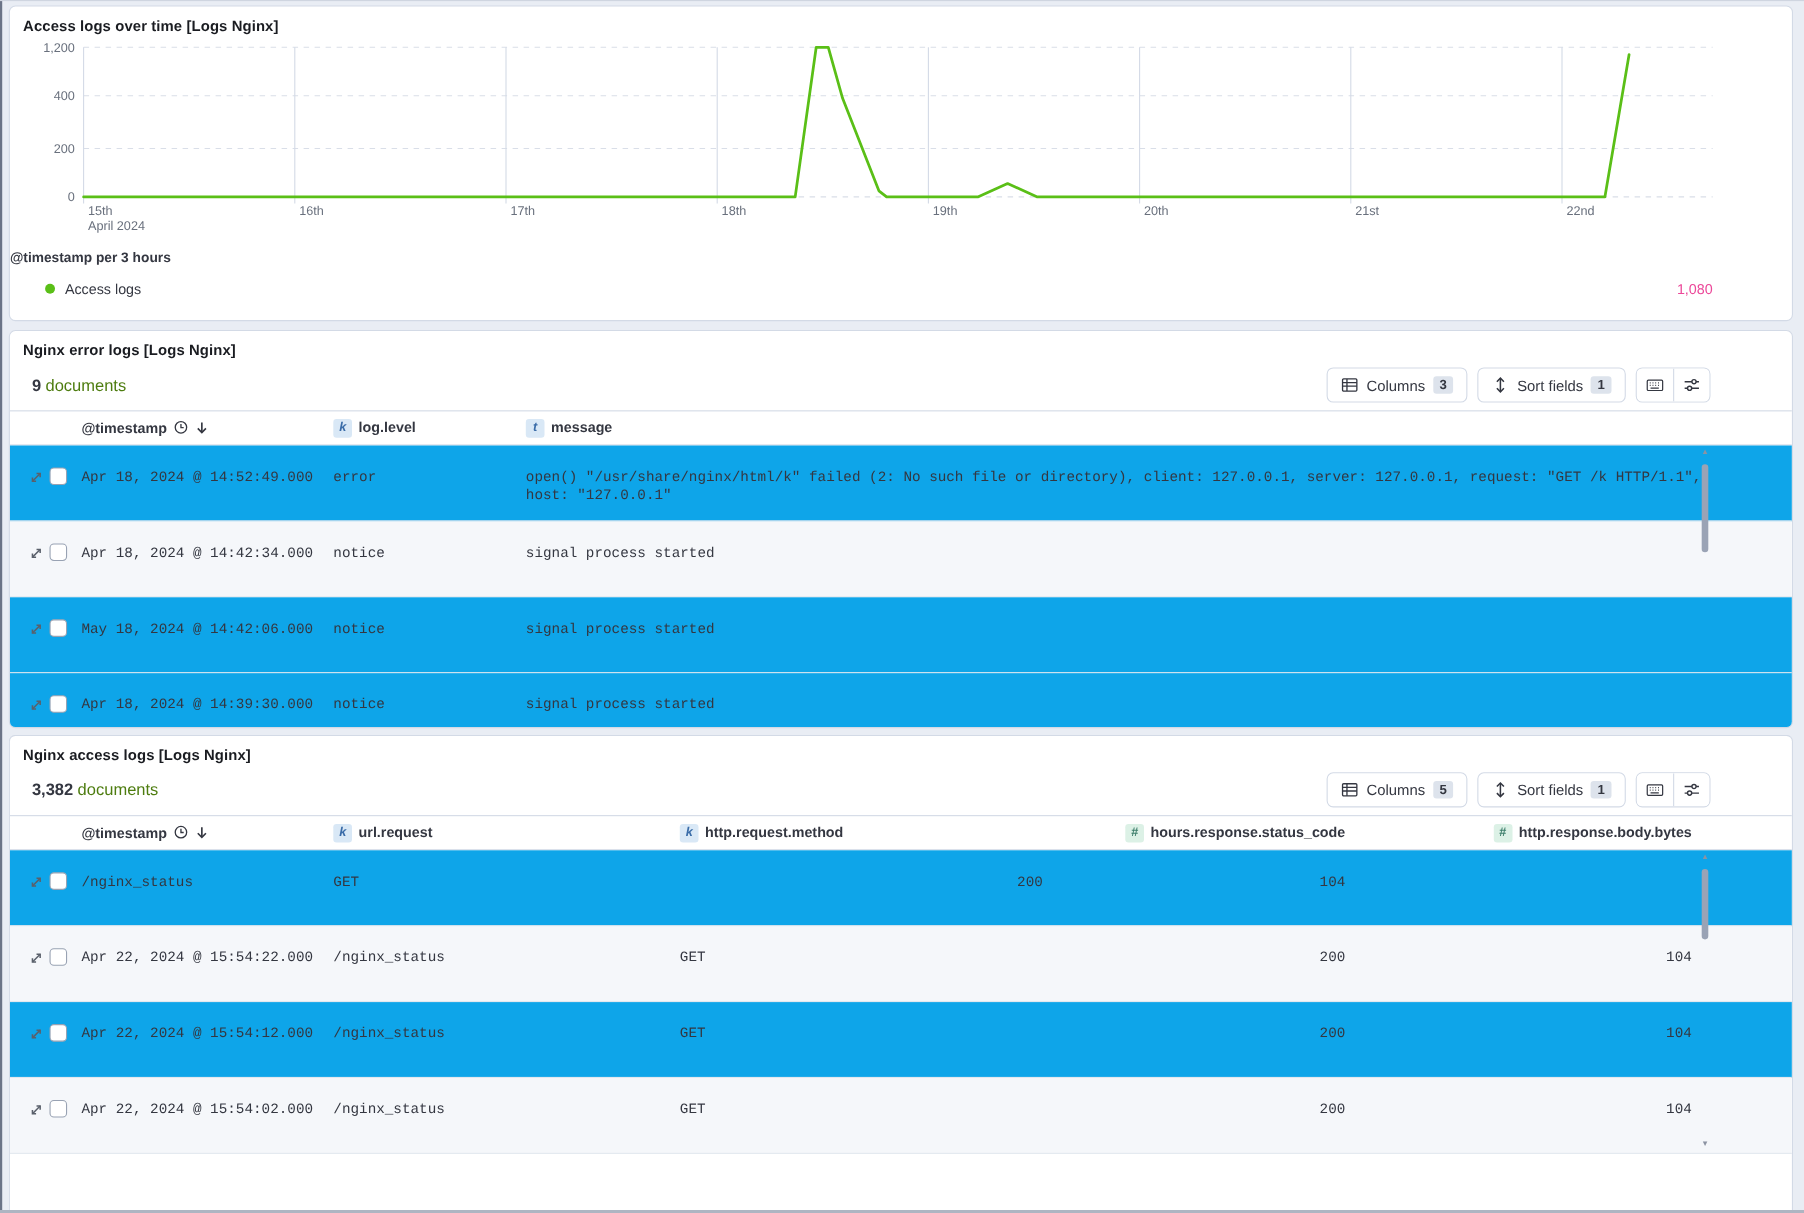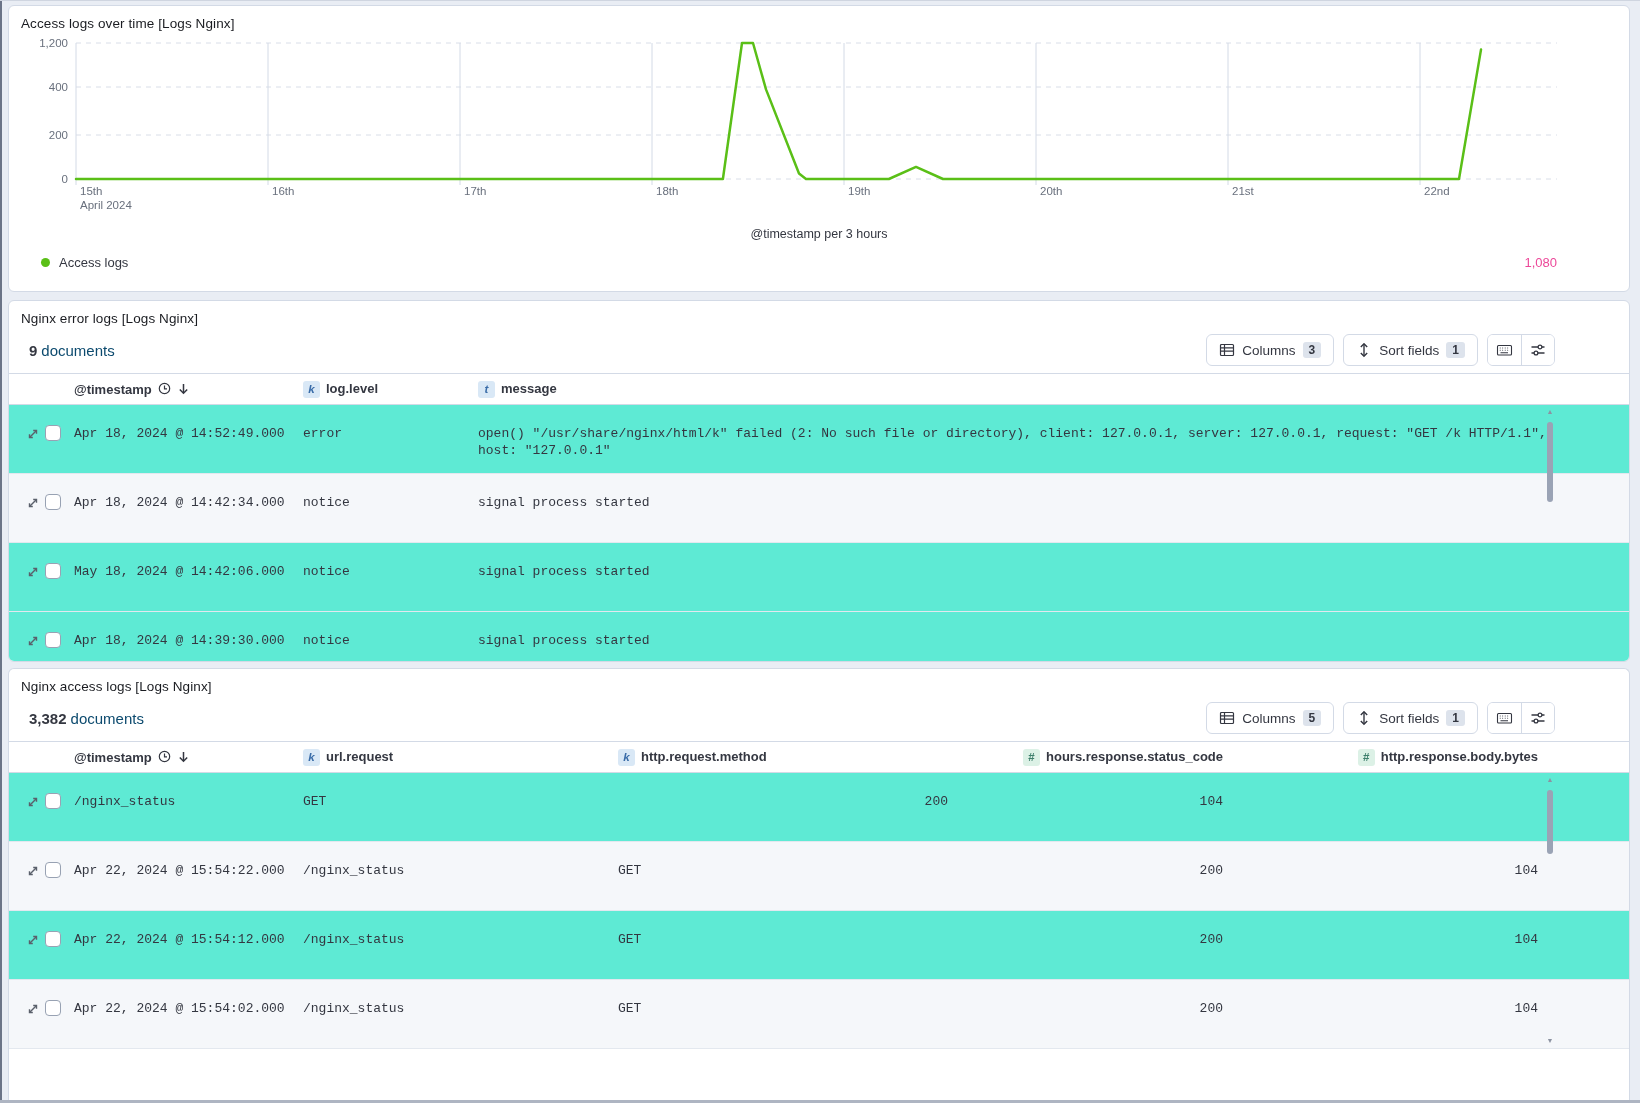--- a/index.html
+++ b/index.html
@@ -20,40 +20,40 @@
     background:#aeb5c2; z-index:50;
   }
   .panel {
     position:absolute; left:8px; width:1622px; background:#fff;
     border:1px solid #d3dae6; border-radius:6px; overflow:hidden;
   }
   #panel-chart { top:4px;  height:287px; }
   #panel-error { top:299px; height:362px; }
   #panel-access{ top:667px; height:436px; border-bottom:none; border-radius:6px 6px 0 0; }
   .panel-title {
-    padding:10px 20px 0 12px; font-size:13.5px; font-weight:400; color:#1a1c21;
+    padding:10px 20px 0 12px; font-size:13.5px; font-weight:700; color:#1a1c21;
     letter-spacing:.1px;
   }
   
   .chart-wrap { position:relative; height:188px; margin-top:2px; }
-  .axis-title { text-align:center; font-size:12.5px; font-weight:400; color:#343741; margin-top:6px; }
+  .axis-title { text-align:left; font-size:12.5px; font-weight:700; color:#343741; margin-top:6px; }
   .legend-row {
     display:flex; align-items:center; margin:14px 0 0 32px; padding-right:72px;
     font-size:13px; color:#343741;
   }
   .legend-dot { width:9px; height:9px; border-radius:50%; margin-right:9px; flex:0 0 auto; }
   .legend-value { margin-left:auto; font-size:13px; color:#ec4899; }
   
   .toolbar {
     display:flex; align-items:center; height:32px; margin-top:8px;
     padding:0 74px 0 20px;
   }
   .doc-count { font-size:15px; }
   .doc-count .num { font-weight:700; color:#343741; }
-  .doc-count .lbl { color:#0c4a6e; margin-left:4px; font-weight:400; }
+  .doc-count .lbl { color:#4d7c0f; margin-left:4px; font-weight:400; }
   .tb-right { margin-left:auto; display:flex; align-items:center; gap:9px; }
   .btn {
     display:flex; align-items:center; gap:7px; height:32px; padding:12px 12px;
     background:#fff; border:1px solid #d3dae6; border-radius:6px;
     font-size:13.5px; color:#343741; cursor:pointer;
   }
   .count-badge {
     background:#dde3ec; border-radius:3px; font-size:12px; font-weight:700;
     padding:1px 6px; color:#343741;
   }
@@ -61,21 +61,21 @@
   .icon-btn { width:33px; display:flex; align-items:center; justify-content:center; background:#fff; cursor:pointer; }
   .icon-btn + .icon-btn { border-left:1px solid #d3dae6; }
   
   .grid { position:relative; margin-top:7px; border-top:1px solid #d3dae6; }
   .grid-header, .grid-row { display:grid; align-items:start; }
   .cols-error  { grid-template-columns:12px 24px 29px 229px 175px 1fr; }
   .cols-access { grid-template-columns:12px 24px 29px 229px 315px 330px 275px 315px; }
   .grid-header { height:31px; border-bottom:1px solid #d3dae6; align-items:center; }
   .hcell { display:flex; align-items:flex-start; font-size:13px; font-weight:700; color:#343741; gap:6px; }
   .hcell.num { justify-content:flex-end; }
-  .grid-row { height:69px; border-bottom:1px solid #e3e8ef; background:#5eead4; }
+  .grid-row { height:69px; border-bottom:1px solid #e3e8ef; background:#0ea5e9; }
   .grid-row.stripe { background:#f5f7fa; }
   .cell { padding-top:20px; font-family:"Liberation Mono","DejaVu Sans Mono",monospace; font-size:13px; color:#343741; line-height:17px; }
   .cell.num { text-align:right; }
   .cell-msg { padding-right:78px; word-wrap:break-word; }
   .gutter-icon { padding-top:22px; display:flex; justify-content:center; cursor:pointer; }
   .checkbox {
     width:16px; height:16px; border:1px solid #98a2b3; border-radius:4px;
     background:#fff; margin-top:20px; cursor:pointer;
   }
   .token {

